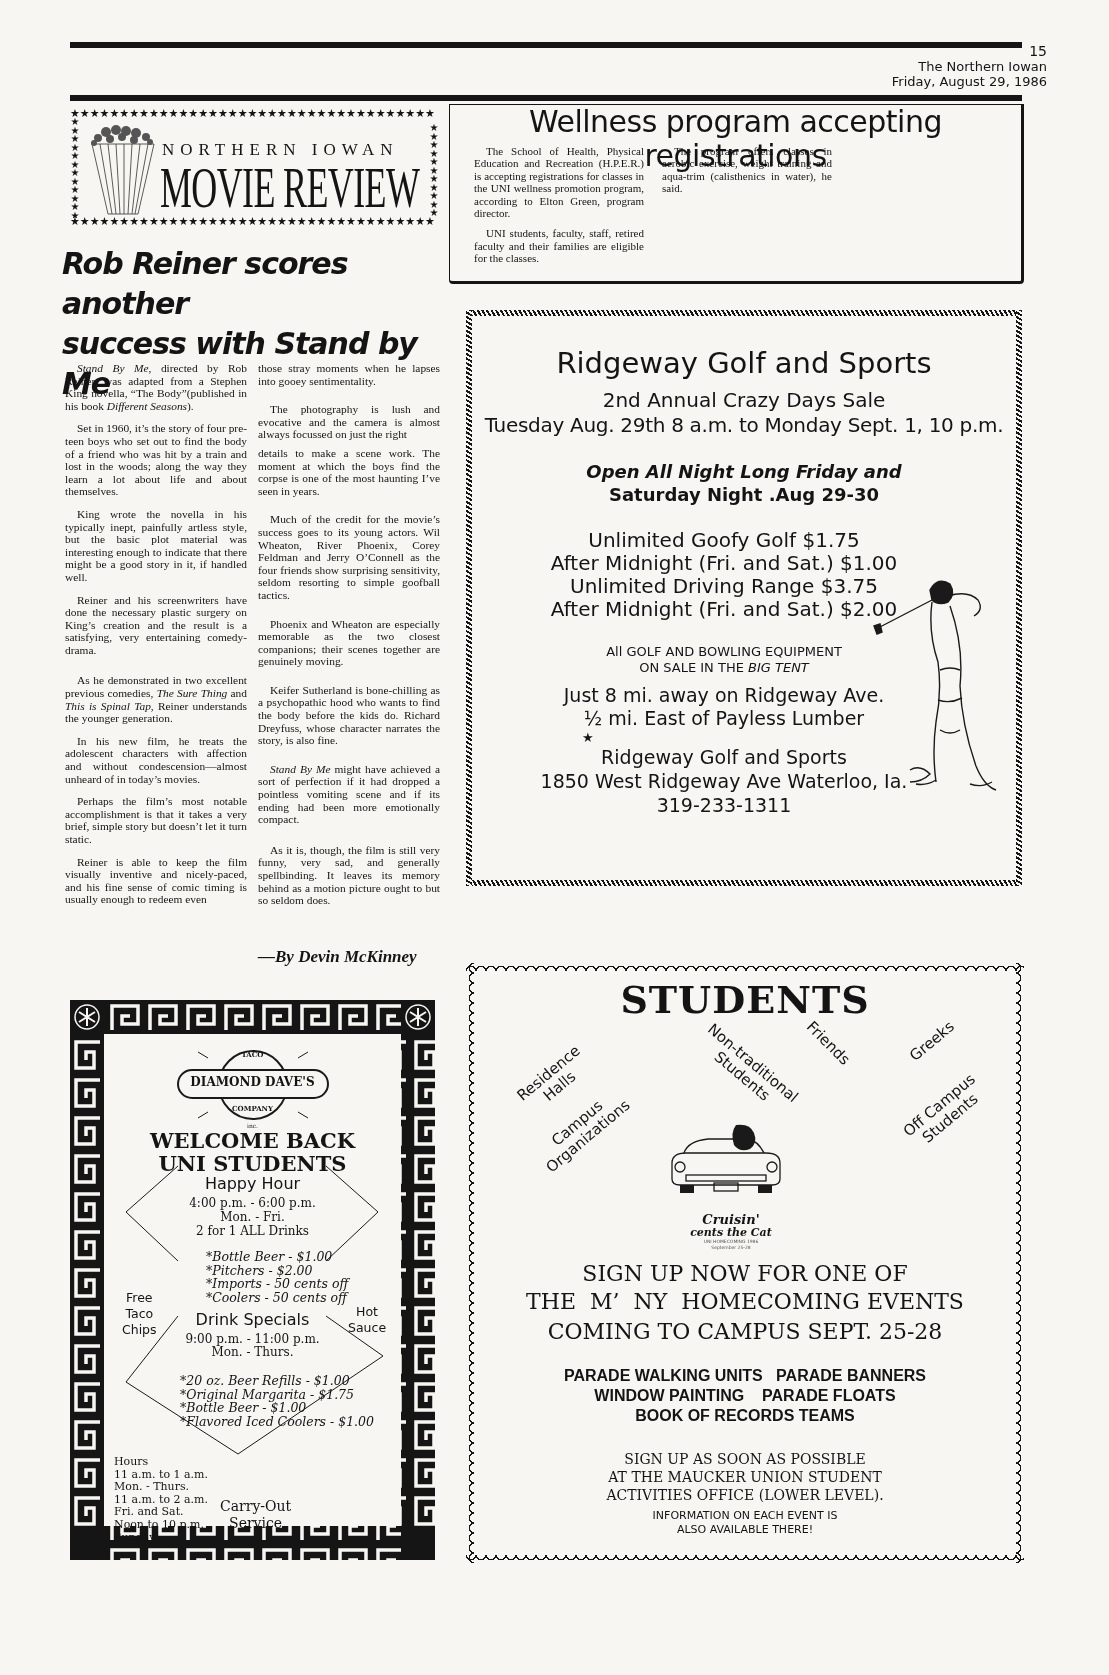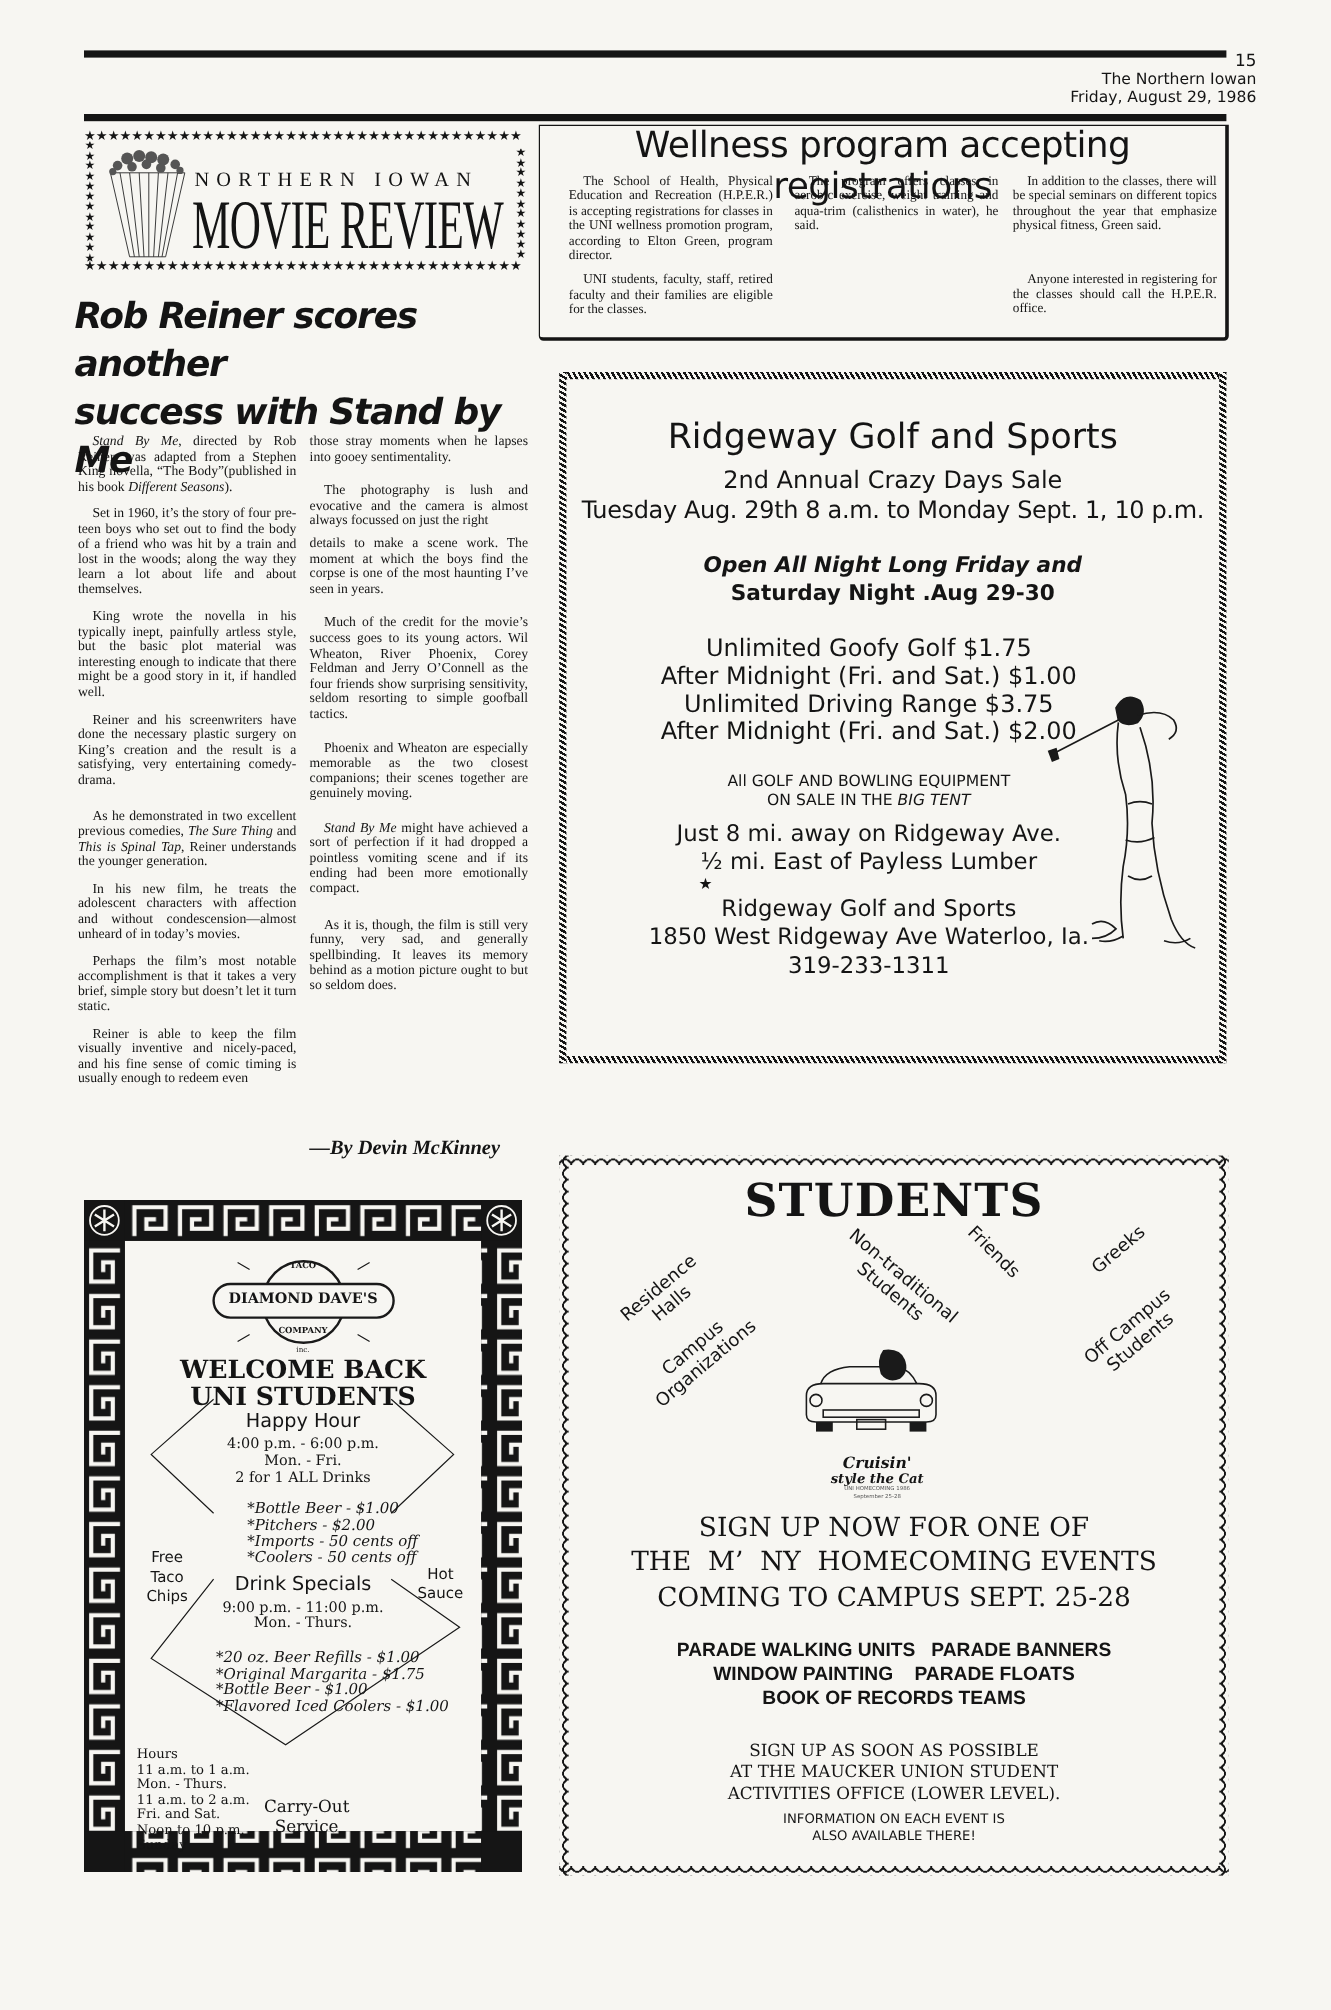--- a/index.html
+++ b/index.html
@@ -105,37 +105,34 @@
   <p>Perhaps the film’s most notable accomplishment is that it takes a very brief, simple story but doesn’t let it turn static.</p>
   <p class="nomargin">Reiner is able to keep the film visually inventive and nicely-paced, and his fine sense of comic timing is usually enough to redeem even</p>
 </div>
 
 <div class="col" style="left:258px; top:362px; width:182px;">
   <p style="text-indent:0; margin-bottom:16px;">those stray moments when he lapses into gooey sentimentality.</p>
   <p style="margin-bottom:6px;">The photography is lush and evocative and the camera is almost always focussed on just the right</p>
   <p style="text-indent:0; margin-bottom:16px;">details to make a scene work. The moment at which the boys find the corpse is one of the most haunting I’ve seen in years.</p>
   <p style="margin-bottom:16px;">Much of the credit for the movie’s success goes to its young actors. Wil Wheaton, River Phoenix, Corey Feldman and Jerry O’Connell as the four friends show surprising sensitivity, seldom resorting to simple goofball tactics.</p>
   <p style="margin-bottom:16px;">Phoenix and Wheaton are especially memorable as the two closest companions; their scenes together are genuinely moving.</p>
+  <p style="margin-bottom:16px;">Keifer Sutherland is bone-chilling as a psychopathic hood who wants to find the body before the kids do. Richard Dreyfuss, whose character narrates the story, is also fine.</p>
   <p style="margin-bottom:18px;"><i>Stand By Me</i><span> might have achieved a sort of perfection if it had dropped a pointless vomiting scene and if its ending had been more emotionally compact.</span></p>
   <p class="nomargin">As it is, though, the film is still very funny, very sad, and generally spellbinding. It leaves its memory behind as a motion picture ought to but so seldom does.</p>
 </div>
 <div class="byline">—By Devin McKinney</div>
 
 <div class="wellness">
   <h2>Wellness program accepting registrations</h2>
   <div class="wcol" style="left:24px;">
     <p>The School of Health, Physical Education and Recreation (H.P.E.R.) is accepting registrations for classes in the UNI wellness promotion program, according to Elton Green, program director.</p>
     <p>UNI students, faculty, staff, retired faculty and their families are eligible for the classes.</p>
   </div>
   <div class="wcol" style="left:212px;">
     <p style="margin-bottom:12px;">The program offers classes in aerobic exercise, weight training and aqua-trim (calisthenics in water), he said.</p>
-  </div>
-  <div class="wcol" style="left:394px;">
-    <p style="margin-bottom:32px;">In addition to the classes, there will be special seminars on different topics throughout the year that emphasize physical fitness, Green said.</p>
-    <p>Anyone interested in registering for the classes should call the H.P.E.R. office.</p>
   </div>
 </div>
 
 <div>
   <div class="hatch-h" style="left:466px; top:310px; width:556px;"></div>
   <div class="hatch-h" style="left:466px; top:880px; width:556px;"></div>
   <div class="hatch-v" style="left:466px; top:310px; height:576px;"></div>
   <div class="hatch-v" style="left:1016px; top:310px; height:576px;"></div>
   <div class="abs" style="left:472px; top:316px; width:544px; height:564px;">
     <div class="r-line" style="top:30px; font-size:29px;">Ridgeway Golf and Sports</div>
@@ -293,21 +290,21 @@
         <circle cx="106" cy="44" r="5"></circle>
       <rect x="20" y="52" width="80" height="6"></rect>
       <rect x="48" y="60" width="24" height="8"></rect>
     </g>
     <path d="M70 2 q14 -2 18 8 q4 10 -4 16 q-10 4 -16 -4 q-4 -12 2 -20 z" fill="#1a1a1a"></path>
     <rect x="14" y="62" width="14" height="8" fill="#1a1a1a"></rect>
     <rect x="92" y="62" width="14" height="8" fill="#1a1a1a"></rect>
   </svg>
   <div class="abs" style="left:215px; top:250px; width:100px; text-align:center; font-family:'DejaVu Serif',serif; font-style:italic; font-weight:bold;">
     <div style="font-size:13px; line-height:13px;">Cruisin'</div>
-    <div style="font-size:11px; line-height:13px;">style the Cat</div>
+    <div style="font-size:11px; line-height:13px;">cents the Cat</div>
     <div style="font-size:4.5px; line-height:6px; font-style:normal; font-weight:normal; font-family:'DejaVu Sans',sans-serif; color:#555;">UNI HOMECOMING 1986</div>
     <div style="font-size:4.5px; line-height:6px; font-style:normal; font-weight:normal; font-family:'DejaVu Sans',sans-serif; color:#555;">September 25-28</div>
   </div>
 
   <div class="s-line" style="top:298px; font-size:22px; font-family:'DejaVu Serif',serif;">SIGN UP NOW FOR ONE OF</div>
   <div class="s-line" style="top:326px; font-size:22px; font-family:'DejaVu Serif',serif; white-space:pre;">THE  M’  NY  HOMECOMING EVENTS</div>
   <div class="s-line" style="top:356px; font-size:22px; font-family:'DejaVu Serif',serif;">COMING TO CAMPUS SEPT. 25-28</div>
 
   <div class="s-line" style="top:404px; font-size:16px; font-weight:bold; font-family:'Liberation Sans',sans-serif; white-space:pre;">PARADE WALKING UNITS   PARADE BANNERS</div>
   <div class="s-line" style="top:424px; font-size:16px; font-weight:bold; font-family:'Liberation Sans',sans-serif; white-space:pre;">WINDOW PAINTING    PARADE FLOATS</div>

